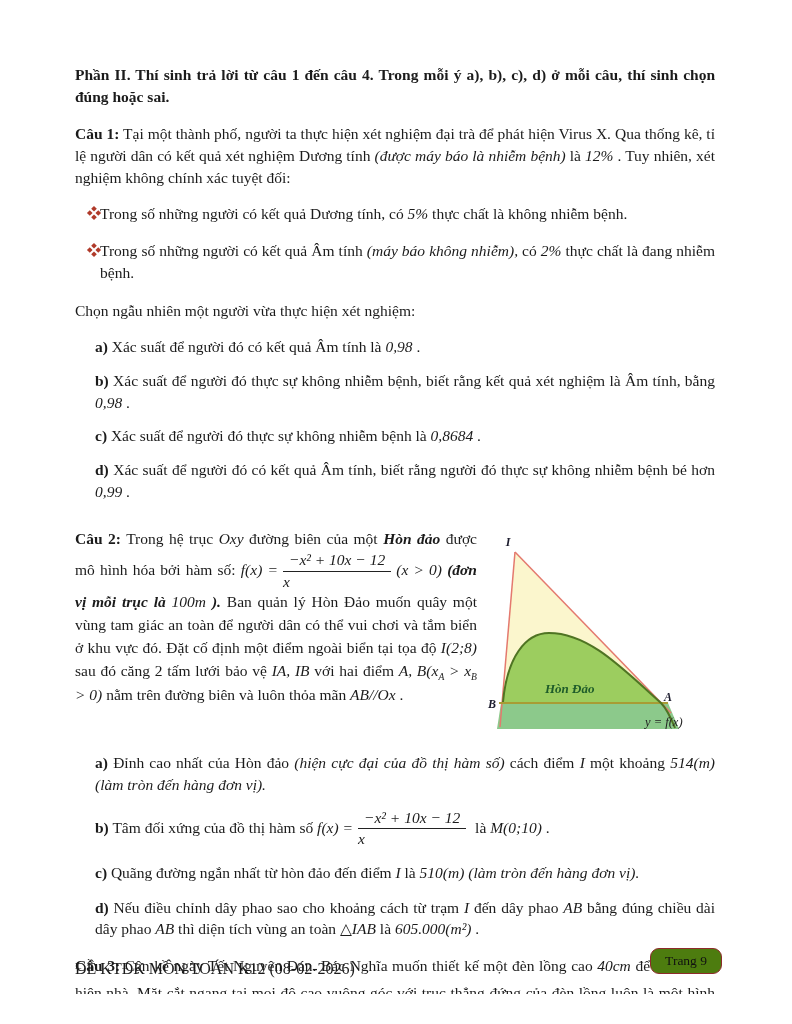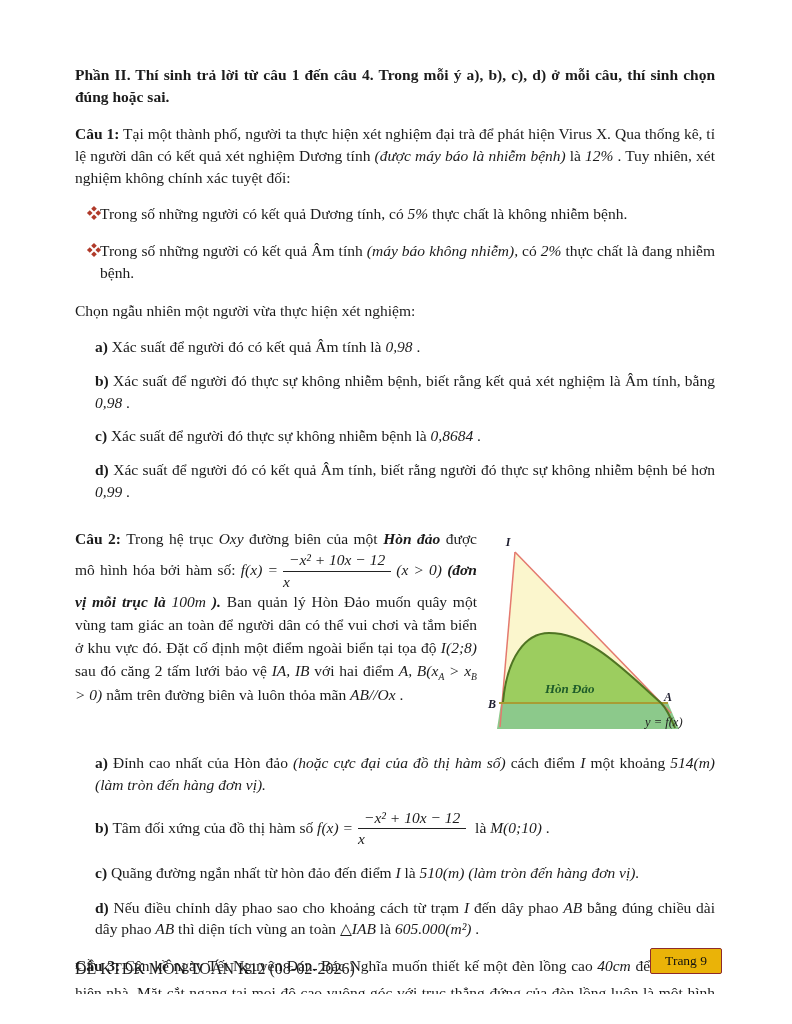--- a/index.html
+++ b/index.html
@@ -26,22 +26,22 @@
   .cau2-intro{line-height:1.47;}
   .cau2-items{clear:both;padding-top:12px;}
   .cau2-items .item{margin-bottom:13px;}
   .cau3{margin-top:10px;line-height:1.72;}
   .footer{
     position:absolute;left:75px;right:70px;bottom:16px;
     display:flex;justify-content:space-between;align-items:flex-end;
   }
   .footer-left{font-size:16px;}
   .badge{
-    display:inline-block;border-radius:2px;padding:4px 14px;margin-bottom:4px;
-    font-size:13.5px;border:1.6px solid #8e2b2b;color:#111;background:#eab308;
+    display:inline-block;border-radius:9px;padding:4px 14px;margin-bottom:4px;
+    font-size:13.5px;border:1.6px solid #8e2b2b;color:#111;background:#4d7c0f;
   }
   
   .seg-b{font-weight:700;}
   .seg-i{font-style:italic;}
   .seg-bi{font-weight:700;font-style:italic;}
   .seg-m{font-style:italic;}
   .seg-sub{font-style:italic;font-size:0.62em;vertical-align:-0.45em;}
   .frac{display:inline-block;vertical-align:middle;margin:0 5px;font-style:italic;line-height:1.2;}
   .frac .num{display:block;padding:0 6px 1px;border-bottom:1.4px solid #222;}
   .frac .den{display:block;padding-top:1px;}
@@ -105,21 +105,21 @@
 
         <text class="fig-label" x="21" y="16" font-size="12" text-anchor="middle" fill="#1c1c2e">I</text>
         <text class="fig-label" x="1" y="178" font-size="12" fill="#1c1c2e">B</text>
         <text class="fig-label" x="177" y="171" font-size="12" fill="#1c1c2e">A</text>
         <text class="fig-label" x="58" y="163" font-size="13" fill="#1e5c2a">Hòn Đảo</text>
         <text class="fig-eq" x="158" y="196" font-size="12.5" fill="#222222">y = f(x)</text>
       </svg>
     </div>
     <p class="cau2-intro"><span class="seg-b">Câu 2:</span> Trong hệ trục <span class="seg-m">Oxy</span> đường biên của một <span class="seg-bi">Hòn đảo</span> được mô hình hóa bởi hàm số: <span class="seg-m">f(x) =</span><span class="frac"><span class="num">−x² + 10x − 12</span><span class="den">x</span></span><span class="seg-m">(x &gt; 0)</span><span class="seg-bi"> (đơn vị mỗi trục là </span><span class="seg-m">100m</span><span class="seg-bi"> ).</span> Ban quản lý Hòn Đảo muốn quây một vùng tam giác an toàn để người dân có thể vui chơi và tắm biển ở khu vực đó. Đặt cố định một điểm ngoài biển tại tọa độ <span class="seg-m">I(2;8)</span> sau đó căng 2 tấm lưới bảo vệ <span class="seg-m">IA, IB</span> với hai điểm <span class="seg-m">A, B(x</span><span class="seg-sub">A</span><span class="seg-m"> &gt; x</span><span class="seg-sub">B</span><span class="seg-m"> &gt; 0)</span> nằm trên đường biên và luôn thỏa mãn <span class="seg-m">AB//Ox</span> .</p>
     <div class="cau2-items">
-      <p class="item"><span class="seg-b">a)</span> Đỉnh cao nhất của Hòn đảo <span class="seg-i">(hoặc cực đại của đồ thị hàm số)</span> cách điểm <span class="seg-m">I</span> một khoảng <span class="seg-m">514(m)</span><span class="seg-i">(làm tròn đến hàng đơn vị).</span></p>
+      <p class="item"><span class="seg-b">a)</span> Đỉnh cao nhất của Hòn đảo <span class="seg-i">(hiện cực đại của đồ thị hàm số)</span> cách điểm <span class="seg-m">I</span> một khoảng <span class="seg-m">514(m)</span><span class="seg-i">(làm tròn đến hàng đơn vị).</span></p>
       <p class="item"><span class="seg-b">b)</span> Tâm đối xứng của đồ thị hàm số <span class="seg-m">f(x) =</span><span class="frac"><span class="num">−x² + 10x − 12</span><span class="den">x</span></span> là <span class="seg-m">M(0;10)</span> .</p>
       <p class="item"><span class="seg-b">c)</span> Quãng đường ngắn nhất từ hòn đảo đến điểm <span class="seg-m">I</span> là <span class="seg-m">510(m)</span><span class="seg-i"> (làm tròn đến hàng đơn vị).</span></p>
       <p class="item"><span class="seg-b">d)</span> Nếu điều chỉnh dây phao sao cho khoảng cách từ trạm <span class="seg-m">I</span> đến dây phao <span class="seg-m">AB</span> bằng đúng chiều dài dây phao <span class="seg-m">AB</span> thì diện tích vùng an toàn <span class="seg-m">△IAB</span> là <span class="seg-m">605.000(m²)</span> .</p>
     </div>
   </div>
 
   <p class="cau3"><span class="seg-b">Câu 3:</span> Cận kề ngày Tết Nguyên Đán. Bác Nghĩa muốn thiết kế một đèn lồng cao <span class="seg-m">40cm</span> để treo lên ở hiên nhà. Mặt cắt ngang tại mọi độ cao vuông góc với trục thẳng đứng của đèn lồng luôn là một hình vuông <span class="seg-i">(xem hình vẽ).</span> Mặt đáy và đỉnh của đèn lồng là hình vuông có cạnh <span class="seg-m">L</span><span class="seg-sub">0</span><span class="seg-m"> = 10</span><span class="sqrt">√<span class="rad">2</span></span><span class="seg-m"> (cm)</span> . Mặt cắt ngang tại vị trí rộng nhất của của đèn lồng là hình vuông  có cạnh  . Mặt cắt</p>
 
   <div class="footer">
     <span class="footer-left">ĐỀ KTĐK MÔN TOÁN K12 (08-02-2026)</span>

